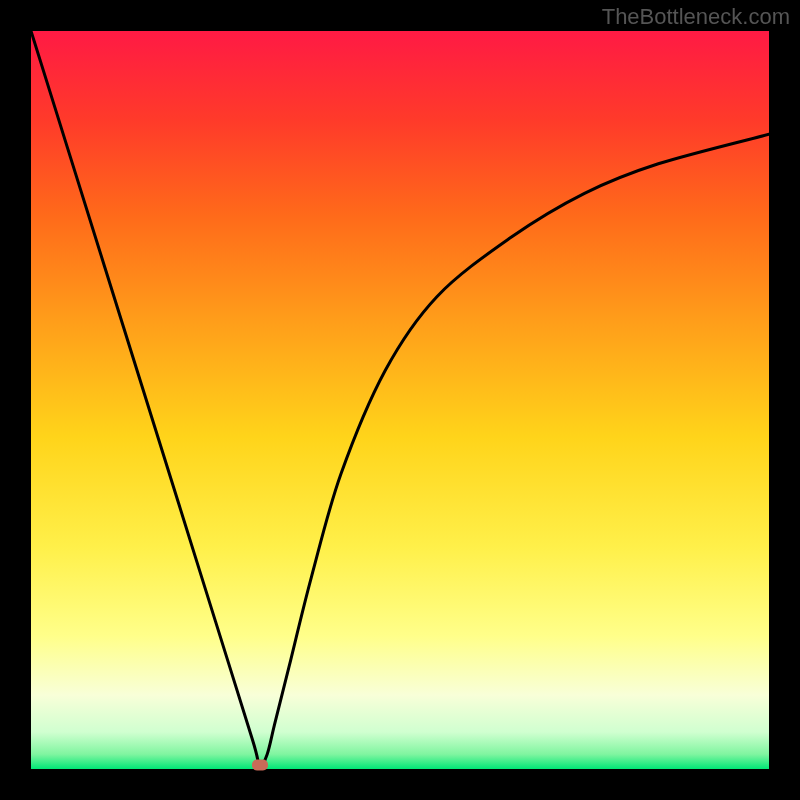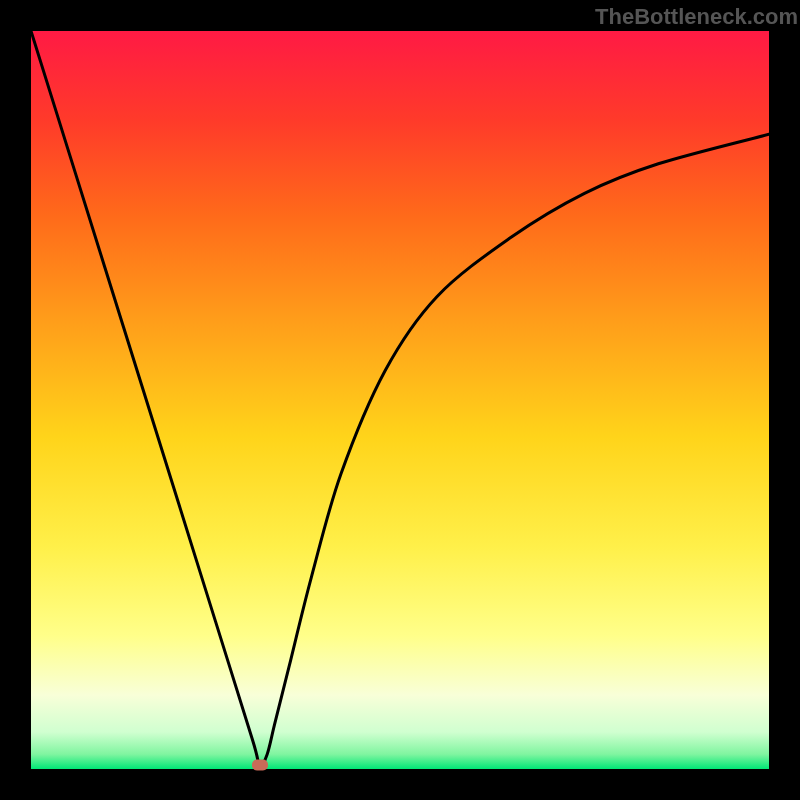--- a/index.html
+++ b/index.html
@@ -10,25 +10,25 @@
     body {
       width: 800px;
       height: 800px;
       background: #000;
       position: relative;
       overflow: hidden;
     }
     .attribution {
       position: absolute;
       top: 4px;
-      right: 2px;
+      right: 10px;
       color: #555;
       font-family: Arial, sans-serif;
       font-size: 22px;
-      font-weight: bold;
+      font-weight: normal;
       z-index: 10;
     }
     .chart-area {
       position: absolute;
       left: 31px;
       top: 31px;
       width: 738px;
       height: 738px;
     }
     .chart-svg {

